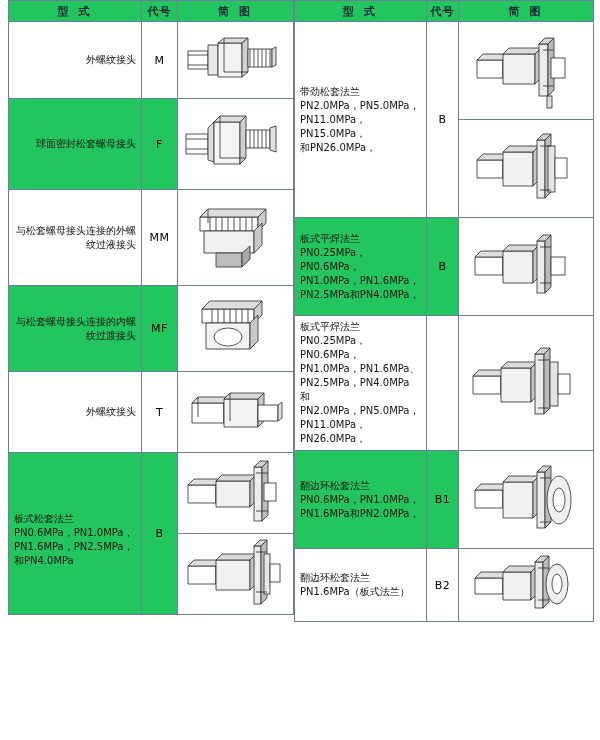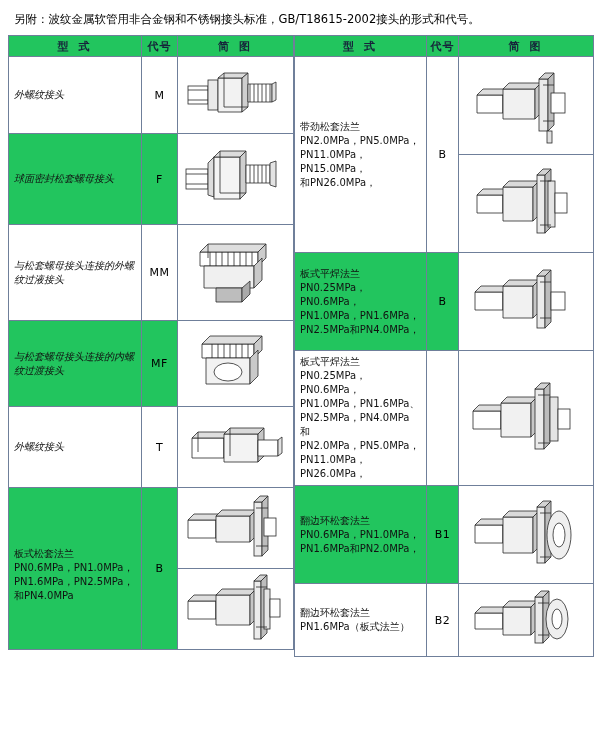--- a/index.html
+++ b/index.html
@@ -59,22 +59,21 @@
   }
   .hdr td.nosp { letter-spacing: 1px; }
   .cell-text {
     text-align: left;
     font-size: 10px;
     line-height: 14px;
     padding: 4px 5px;
     color: #111;
   }
   .cell-text.center {
-    text-align: left;
-    font-style: italic;
+    text-align: right;
   }
   .code {
     font-size: 11px;
     font-weight: normal;
     letter-spacing: 0.5px;
   }
   .yellow { background: #22c55e; }
   .white { background: #ffffff; }
   .pic {
     background: #ffffff;
@@ -91,21 +90,20 @@
   .rt { width: 299px; }
   .rt col.c1 { width: 132px; }
   .rt col.c2 { width: 32px; }
   .rt col.c3 { width: 135px; }
 </style>
 </head>
 <body>
 
 <div class="page">
 
-  <div class="caption">另附：波纹金属软管用非合金钢和不锈钢接头标准，GB/T18615-2002接头的形式和代号。</div>
 
   <div class="tables">
 
     <table class="spec lt">
       <colgroup>
           <col class="c1">
           <col class="c2">
           <col class="c3">
         </colgroup>
       <tbody>

